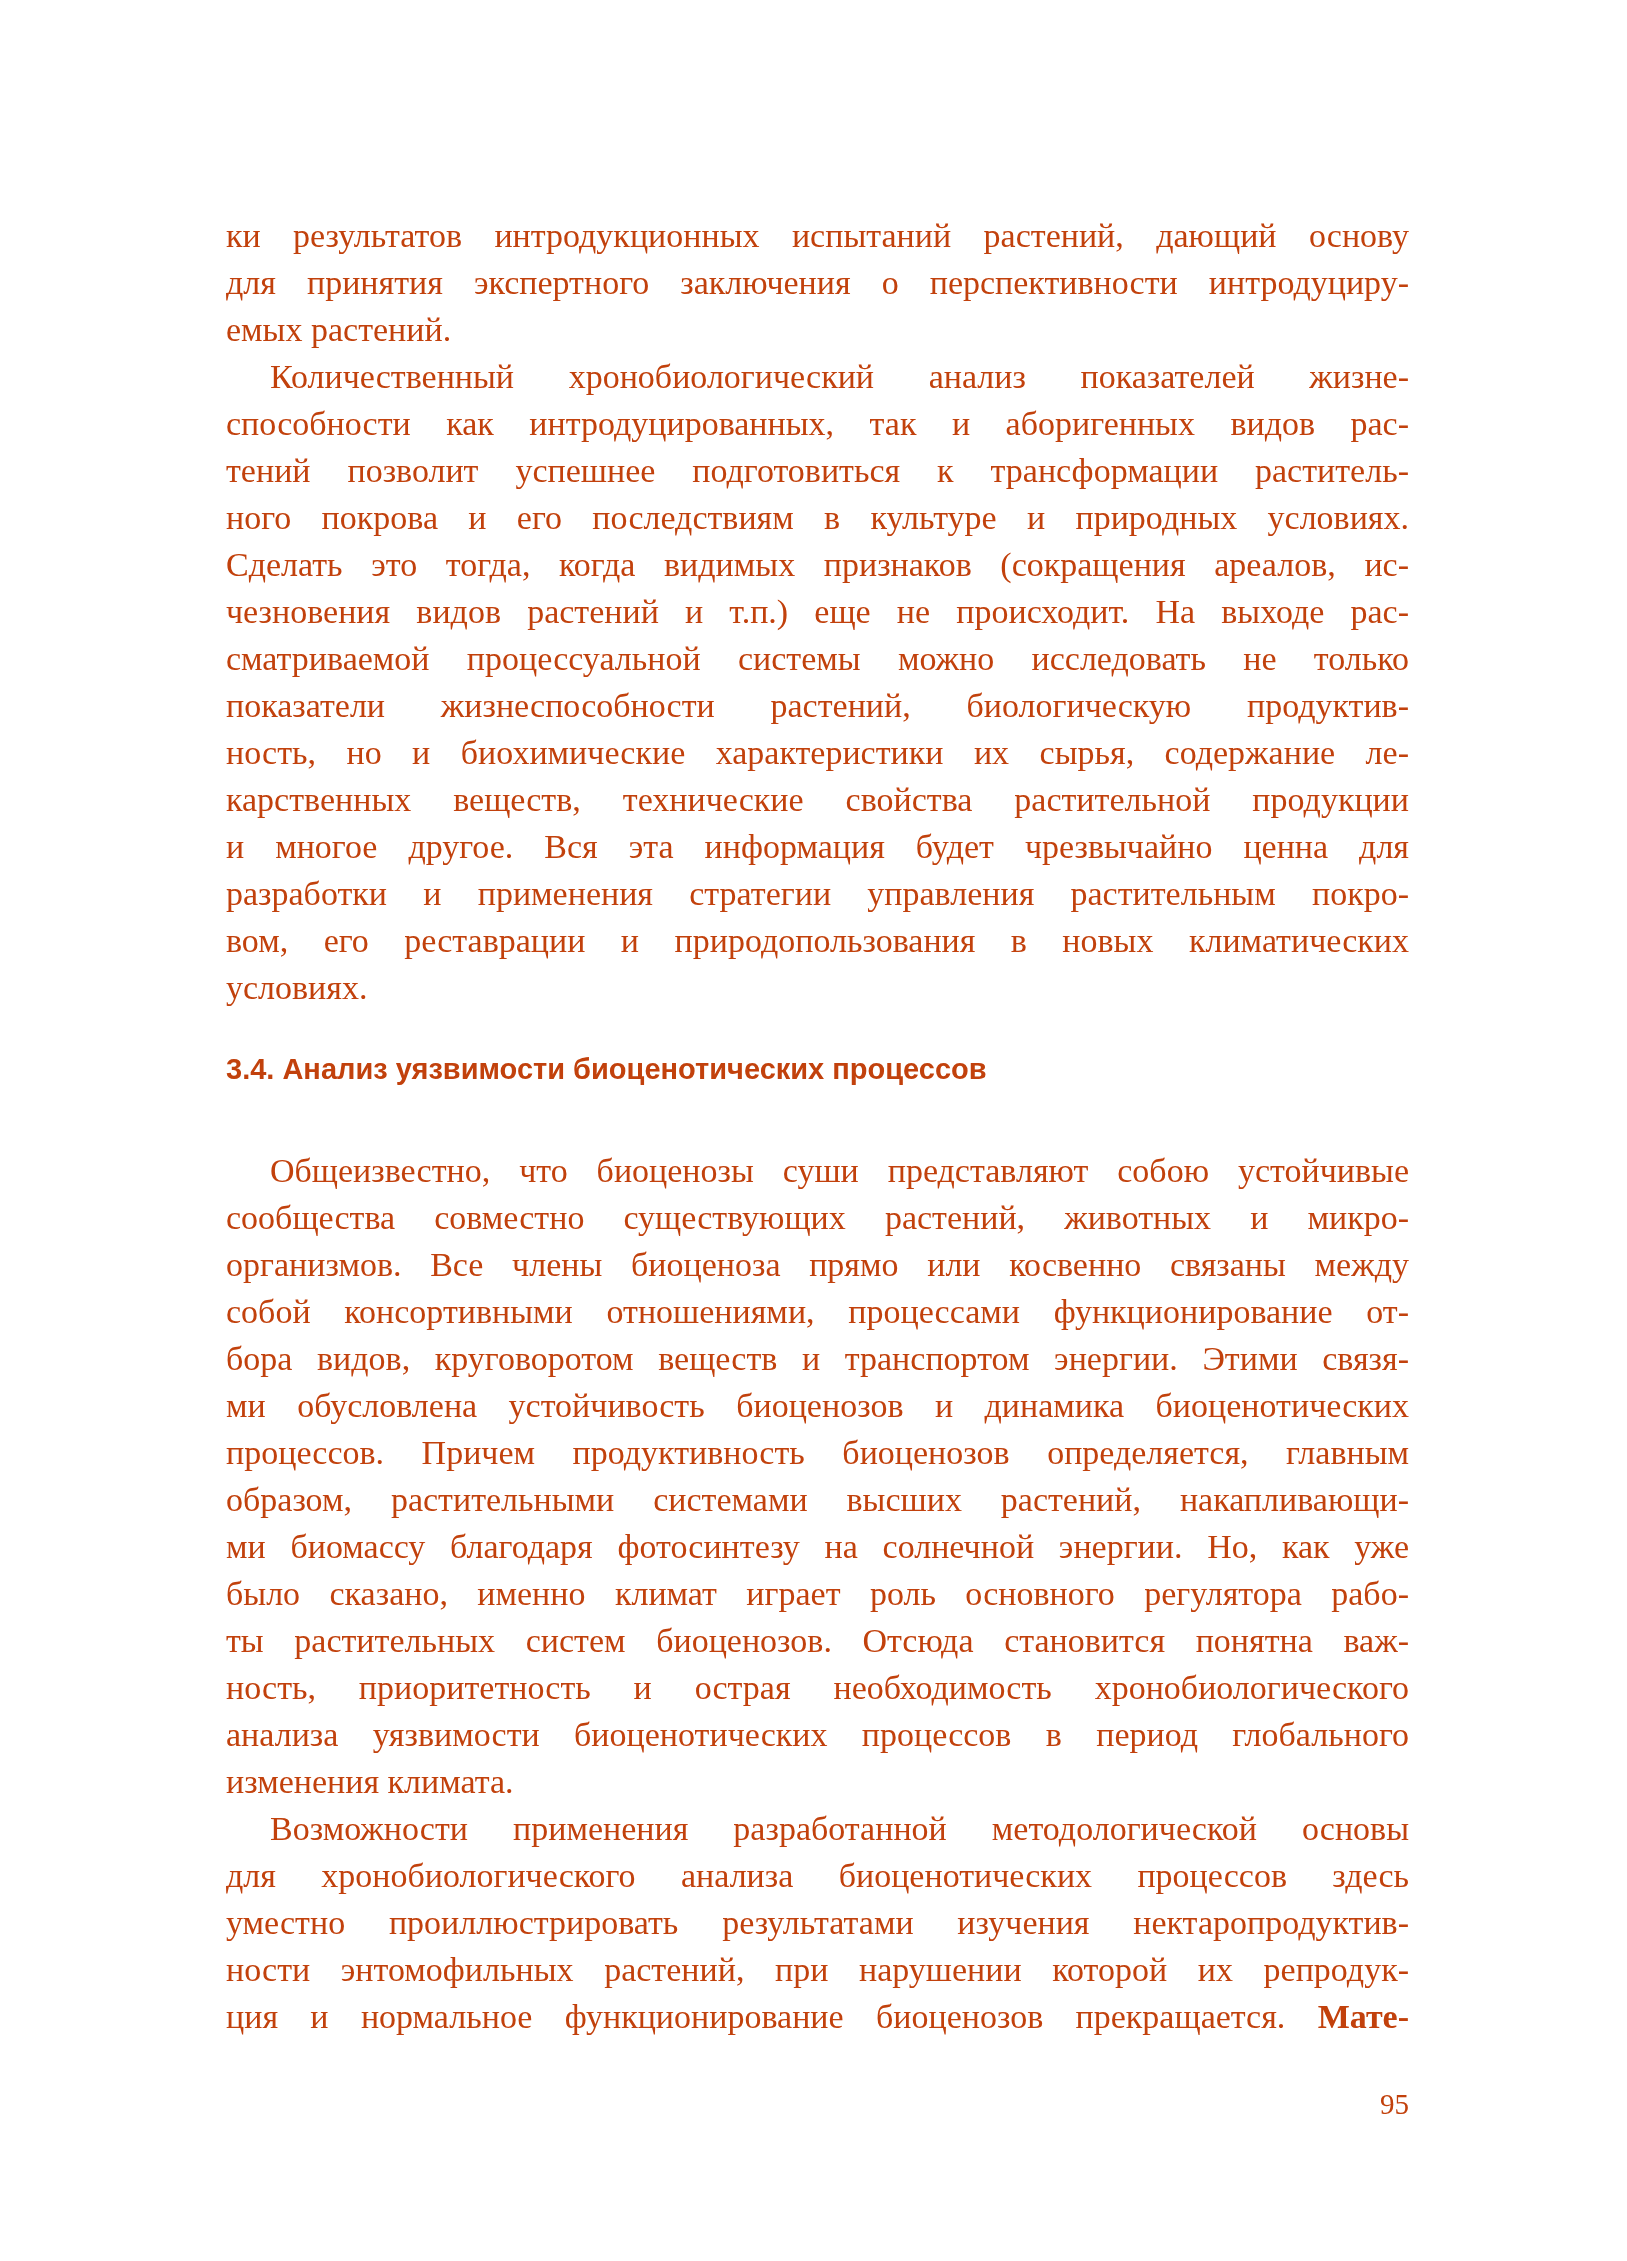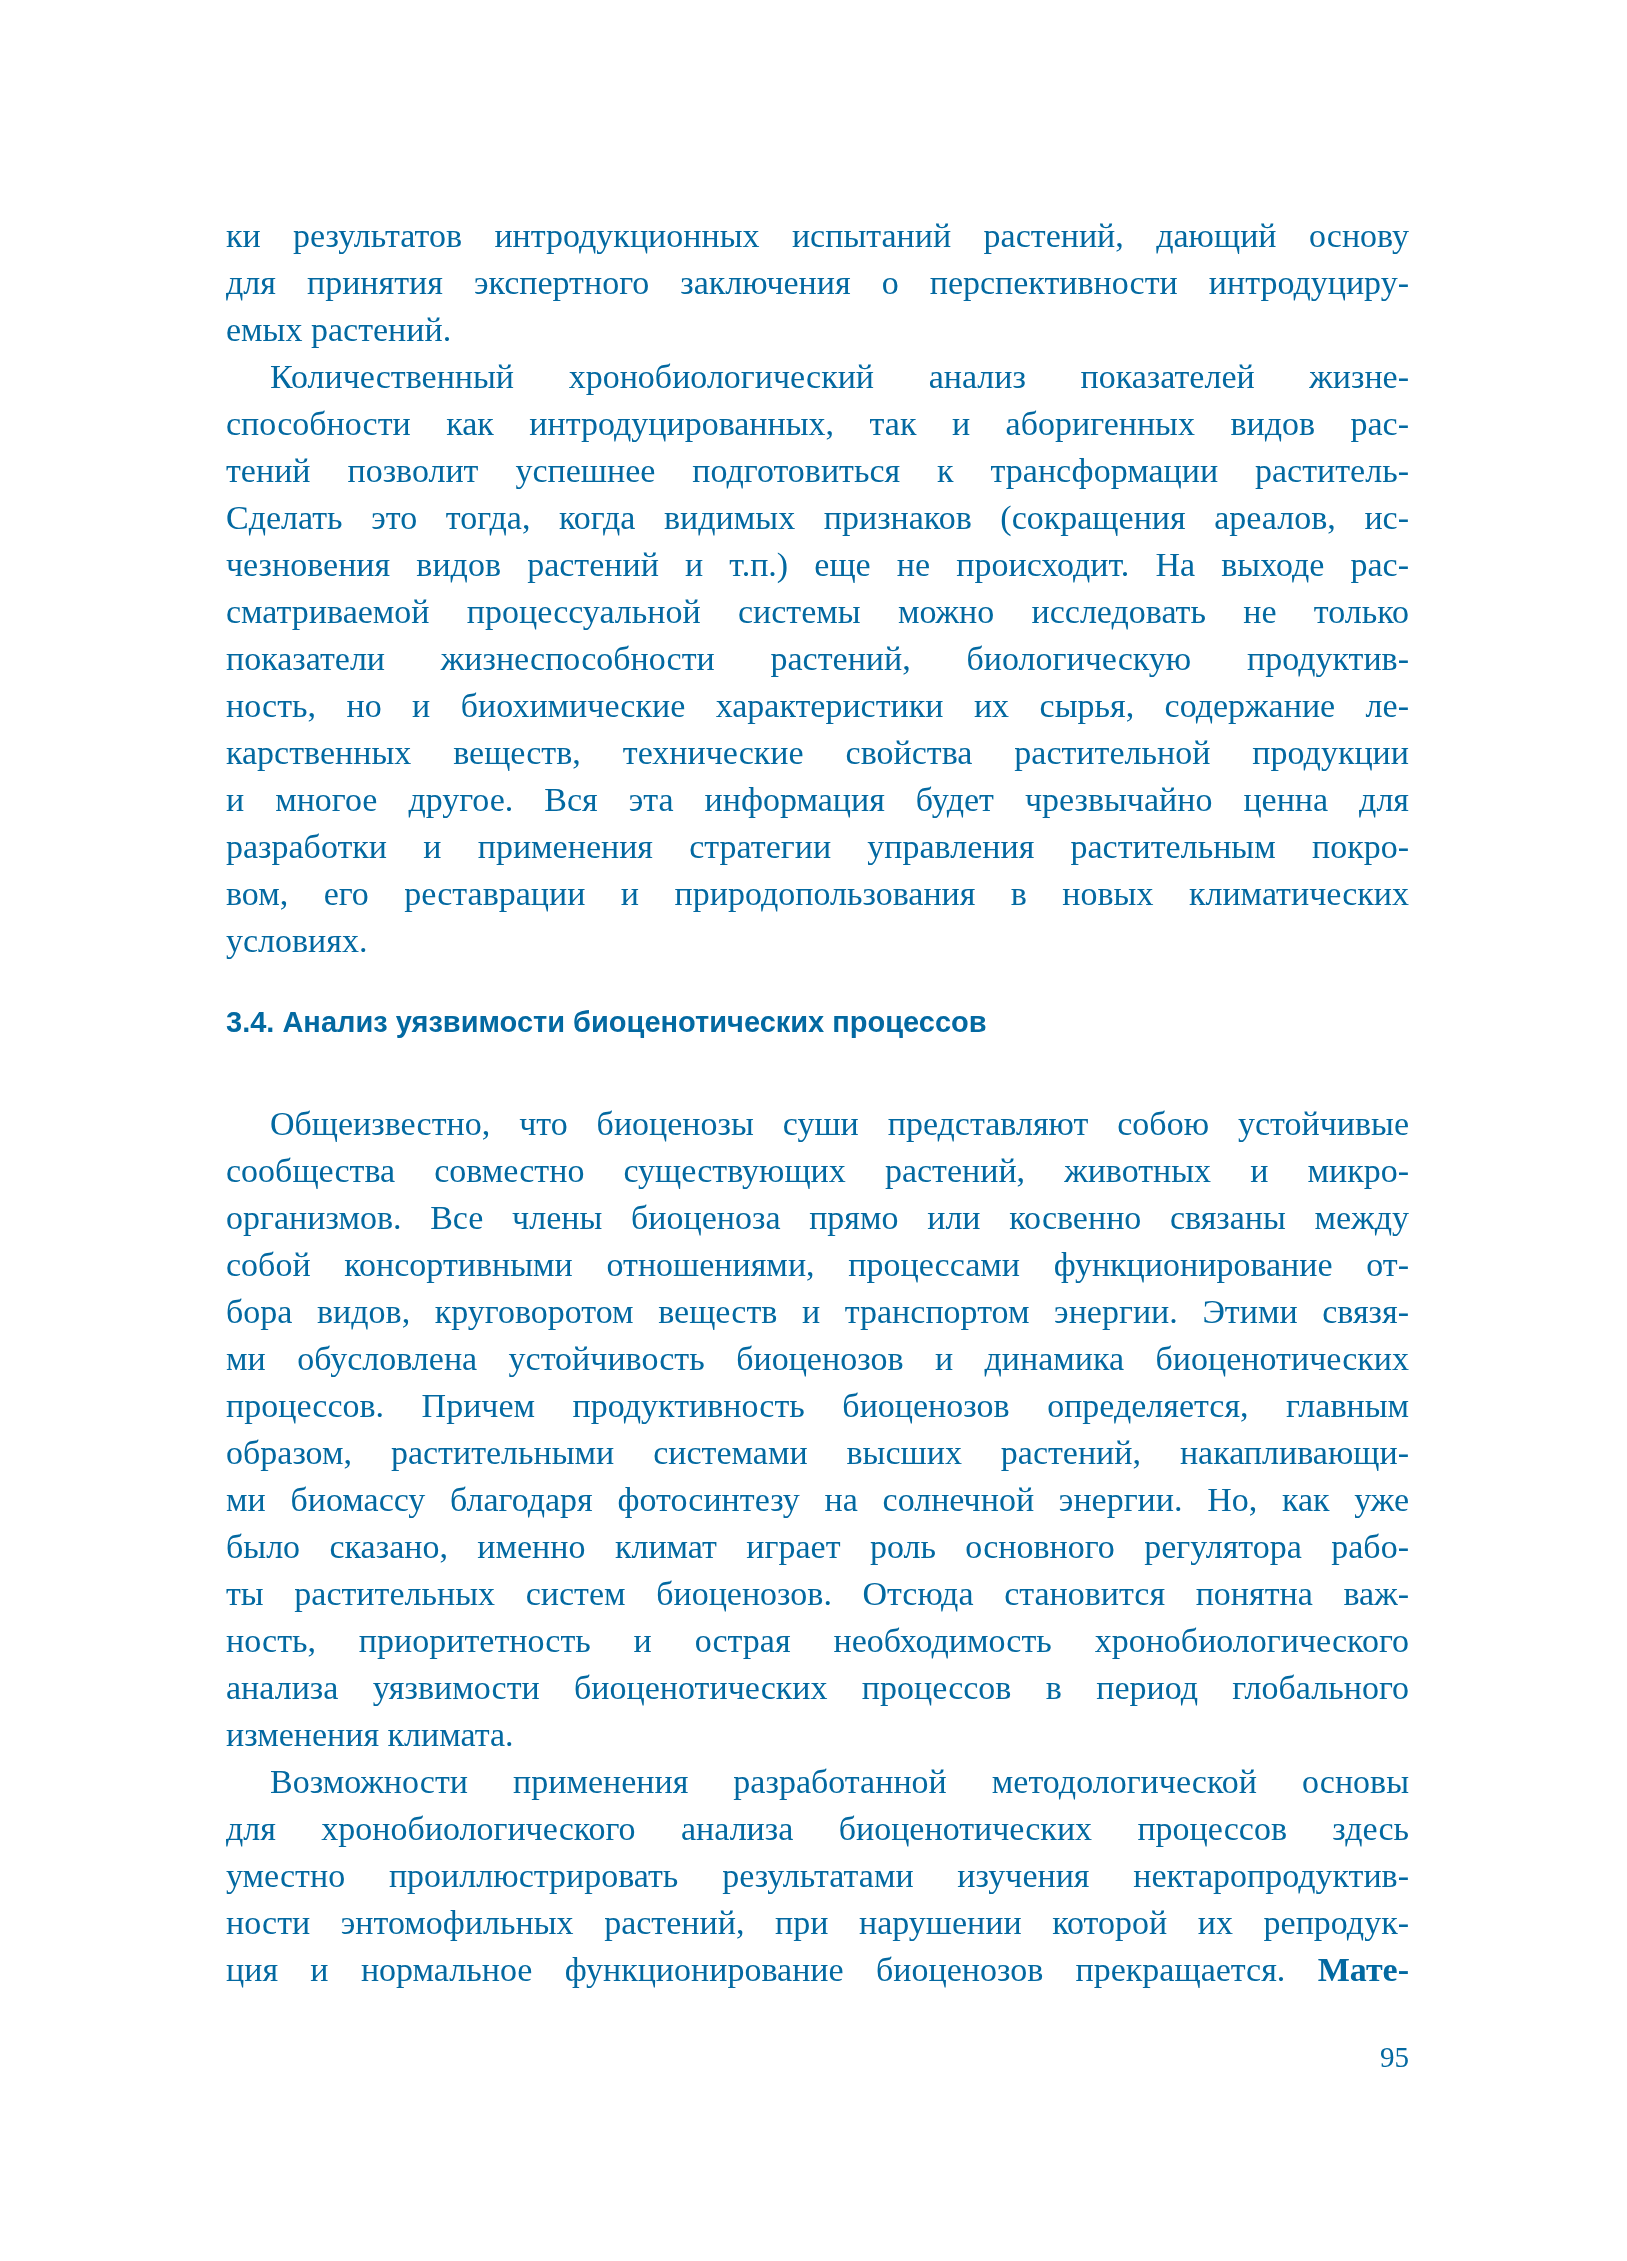--- a/index.html
+++ b/index.html
@@ -6,21 +6,21 @@
     margin: 0;
     padding: 0;
     background: #ffffff;
   }
   .page {
     position: relative;
     width: 1628px;
     height: 2261px;
     box-sizing: border-box;
     background: #ffffff;
-    color: #0369a1;
+    color: #c2410c;
     padding: 212px 219px 0 226px;
     overflow: hidden;
     font-family: "Liberation Serif", serif;
   }
   .text-block { width: 100%; }
   .paragraph { margin: 0; }
   .line {
     font-size: 34px;
     line-height: 47px;
     white-space: normal;
@@ -57,20 +57,21 @@
   <div class="text-block" id="text-block">
       <div class="paragraph">
         <div class="line justify">ки результатов интродукционных испытаний растений, дающий основу</div>
         <div class="line justify">для принятия экспертного заключения о перспективности интродуциру-</div>
         <div class="line">емых растений.</div>
       </div>
       <div class="paragraph">
         <div class="line justify indent">Количественный хронобиологический анализ показателей жизне-</div>
         <div class="line justify">способности как интродуцированных, так и аборигенных видов рас-</div>
         <div class="line justify">тений позволит успешнее подготовиться к трансформации раститель-</div>
+        <div class="line justify">ного покрова и его последствиям в культуре и природных условиях.</div>
         <div class="line justify">Сделать это тогда, когда видимых признаков (сокращения ареалов, ис-</div>
         <div class="line justify">чезновения видов растений и т.п.) еще не происходит. На выходе рас-</div>
         <div class="line justify">сматриваемой процессуальной системы можно исследовать не только</div>
         <div class="line justify">показатели жизнеспособности растений, биологическую продуктив-</div>
         <div class="line justify">ность, но и биохимические характеристики их сырья, содержание ле-</div>
         <div class="line justify">карственных веществ, технические свойства растительной продукции</div>
         <div class="line justify">и многое другое. Вся эта информация будет чрезвычайно ценна для</div>
         <div class="line justify">разработки и применения стратегии управления растительным покро-</div>
         <div class="line justify">вом, его реставрации и природопользования в новых климатических</div>
         <div class="line">условиях.</div>

